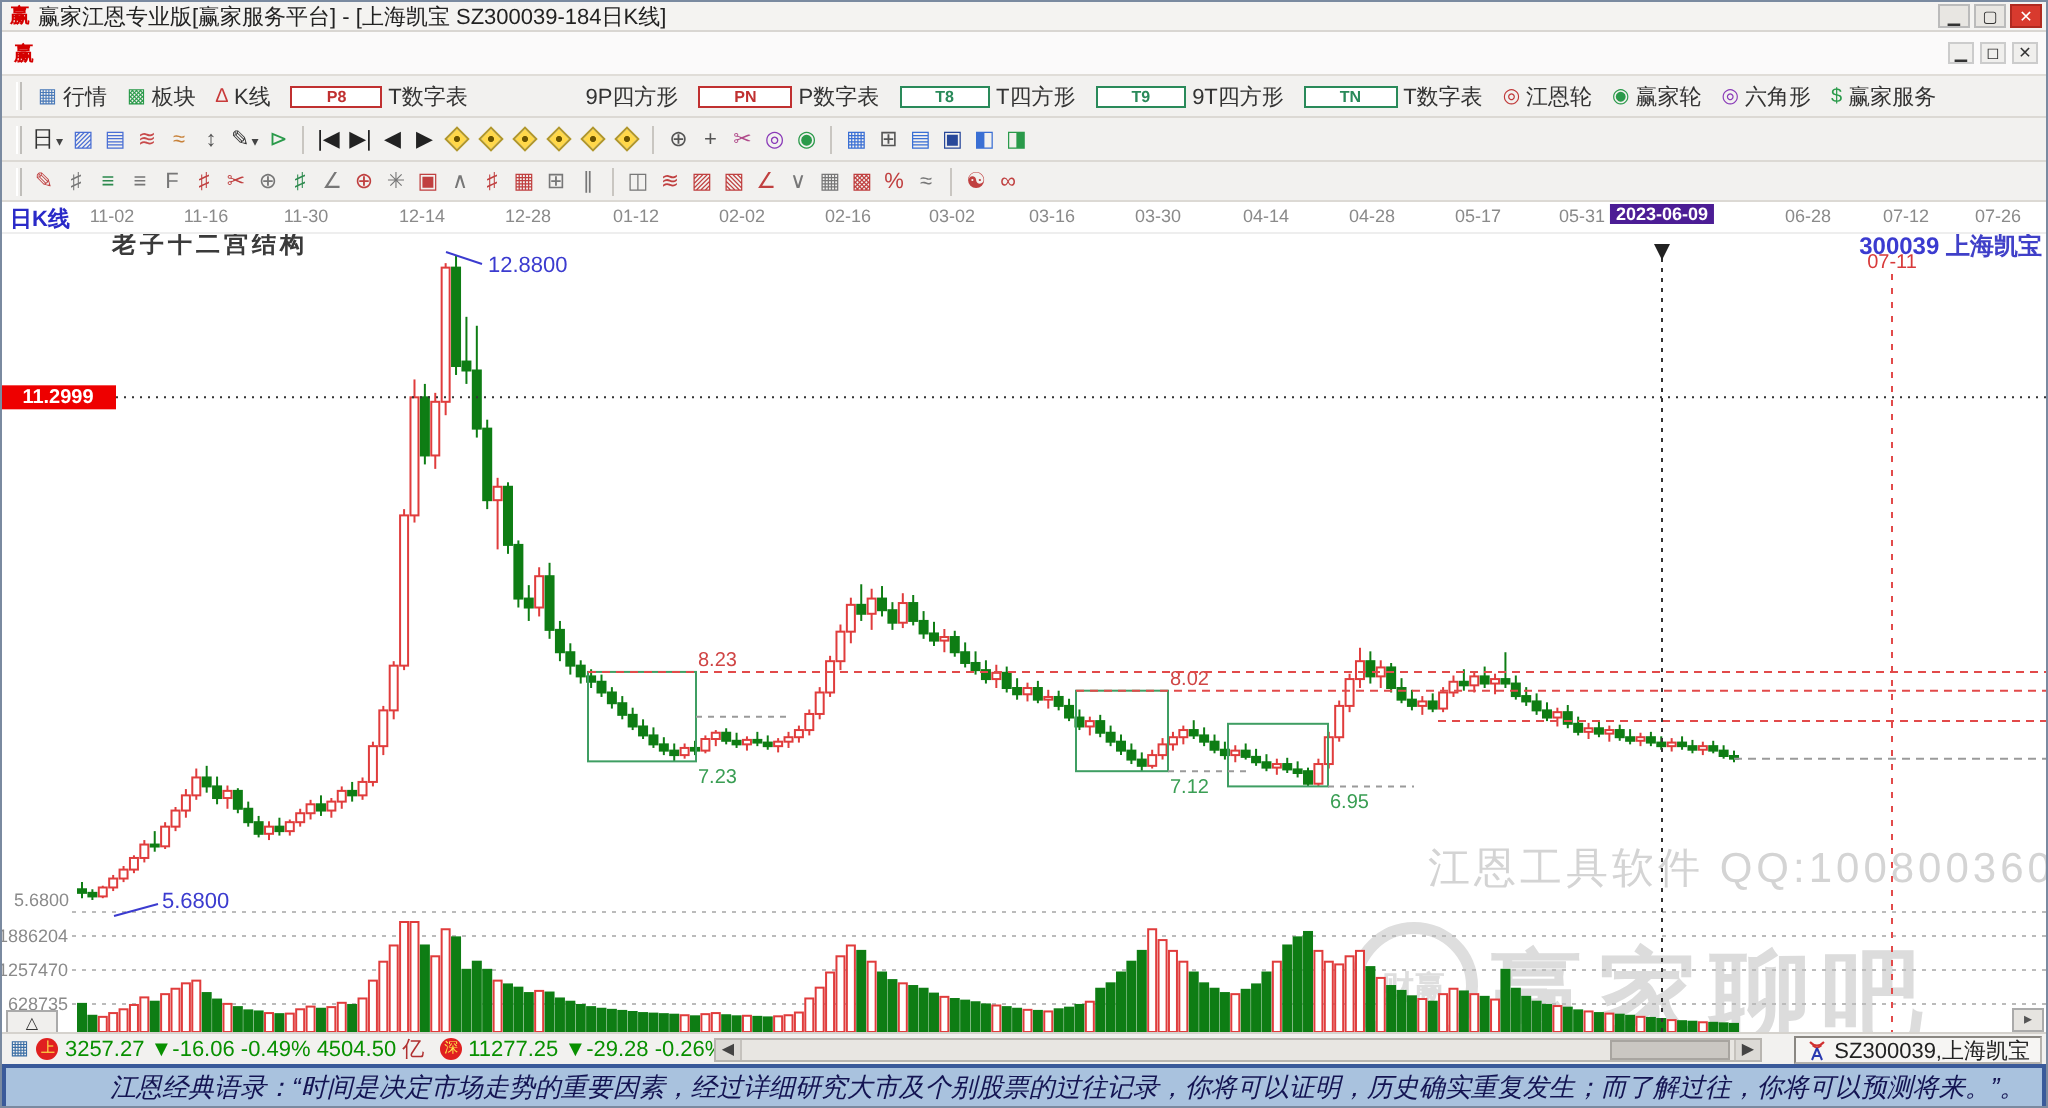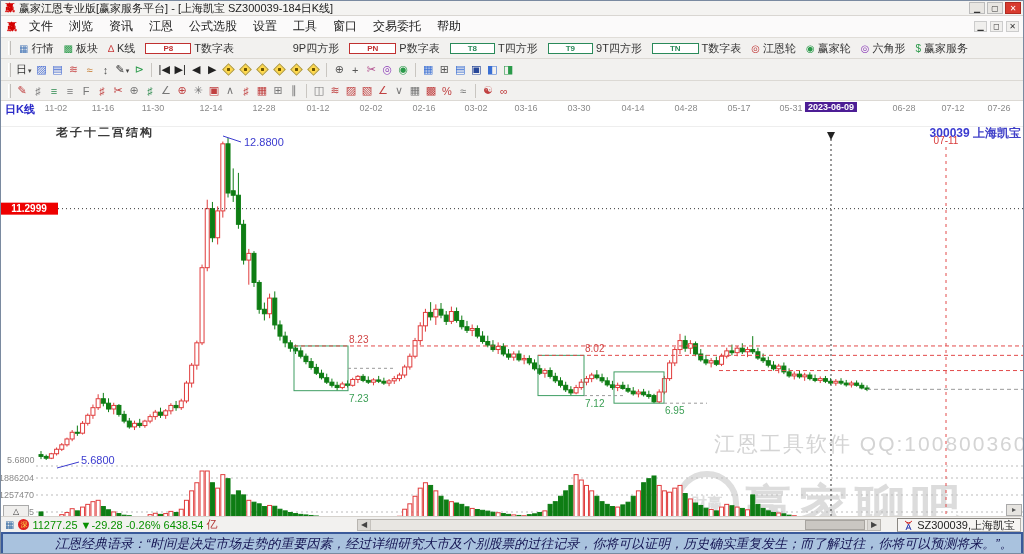--- a/index.html
+++ b/index.html
@@ -36,21 +36,21 @@
   .sep{width:1px;height:14px;background:#c9c6c1;margin:0 4px;display:inline-block;}
   .grip{width:3px;height:14px;border-left:1px solid #fff;border-right:1px solid #c0beba;
         margin:0 3px;display:inline-block;}
   .ibtn{display:inline-block;min-width:16px;text-align:center;padding:1px 2px;cursor:default;}
   .diamond{width:9px;height:9px;display:inline-block;margin:0 4px;
            background:radial-gradient(circle at 50% 50%,#6b5400 0 1.4px,#ffd84a 1.6px);
            border:1px solid #b0962a;transform:rotate(45deg);}
   .dd-caret{font-size:7px;color:#444;margin-left:1px;}
   
   .chartwrap{position:relative;height:415px;background:#fff;}
-  .axisrow{position:relative;height:26px;font-size:9px;color:#8a8a8a;
+  .axisrow{position:relative;height:16px;font-size:9px;color:#8a8a8a;
            border-bottom:1px solid #eee;background:#fff;}
   .klab{position:absolute;left:4px;top:1px;color:#2a2ac8;font-weight:bold;font-size:11px;}
   .tick{position:absolute;top:2px;transform:translateX(-50%);}
   .tick.hl{background:#4c1d95;color:#fff;font-weight:bold;padding:0 3px;top:1px;z-index:2;}
   svg{display:block;}
   svg text{font-family:"Liberation Sans","DejaVu Sans",sans-serif;}
   .corner-btn{position:absolute;right:1px;top:403px;width:16px;height:12px;background:#e6e4e0;
               border:1px solid #aaa;font-size:8px;line-height:10px;text-align:center;color:#555;}
   .tri-btn{position:absolute;left:2px;top:404px;width:26px;height:12px;background:#f0efed;
            border:1px solid #aaa;font-size:8px;line-height:11px;text-align:center;color:#333;}
@@ -89,32 +89,20 @@
     <span class="title">赢家江恩专业版[赢家服务平台] - [上海凯宝  SZ300039-184日K线]</span>
     <span class="winbtns">
       <span class="winbtn">▁</span>
       <span class="winbtn">▢</span>
       <span class="winbtn close">✕</span>
     </span>
   </div>
 
   <div class="menubar">
     <span class="logo">赢</span>
-    <span id="menuItems" style="display:flex;">
-        <span class="mitem">文件</span>
-        <span class="mitem">浏览</span>
-        <span class="mitem">资讯</span>
-        <span class="mitem">江恩</span>
-        <span class="mitem">公式选股</span>
-        <span class="mitem">设置</span>
-        <span class="mitem">工具</span>
-        <span class="mitem">窗口</span>
-        <span class="mitem">交易委托</span>
-        <span class="mitem">帮助</span>
-      </span>
     <span class="mini" id="miniBtns">
         <span>▁</span>
         <span>◻</span>
         <span>✕</span>
       </span>
   </div>
 
   <div class="toolbar tb1" id="toolbarMain">
       <span class="grip"></span>
       <span class="titem">
@@ -770,20 +758,25 @@
         <text x="1020" y="124" font-size="12" font-weight="bold" text-anchor="end"><tspan fill="#3b3bd0">300039 </tspan><tspan fill="#4040c8">上海凯宝</tspan></text>
       </svg>
     <div class="tri-btn">△</div>
     <div class="corner-btn">▸</div>
   </div>
 
   <div class="statusbar">
     <span class="sgrid">▦</span>
     <span id="statusIdx" style="display:flex;">
         <span class="idx">
+          <span class="cicon">上</span>
+          <span class="gtxt">3257.27 ▼-16.06 -0.49% 4504.50</span>
+          <span class="runit">亿</span>
+        </span>
+        <span class="idx">
           <span class="cicon">深</span>
           <span class="gtxt">11277.25 ▼-29.28 -0.26% 6438.54</span>
           <span class="runit">亿</span>
         </span>
       </span>
     <div class="hscroll">
       <span class="arr">◀</span>
       <div class="track">
           <div class="thumb"></div>
         </div>

